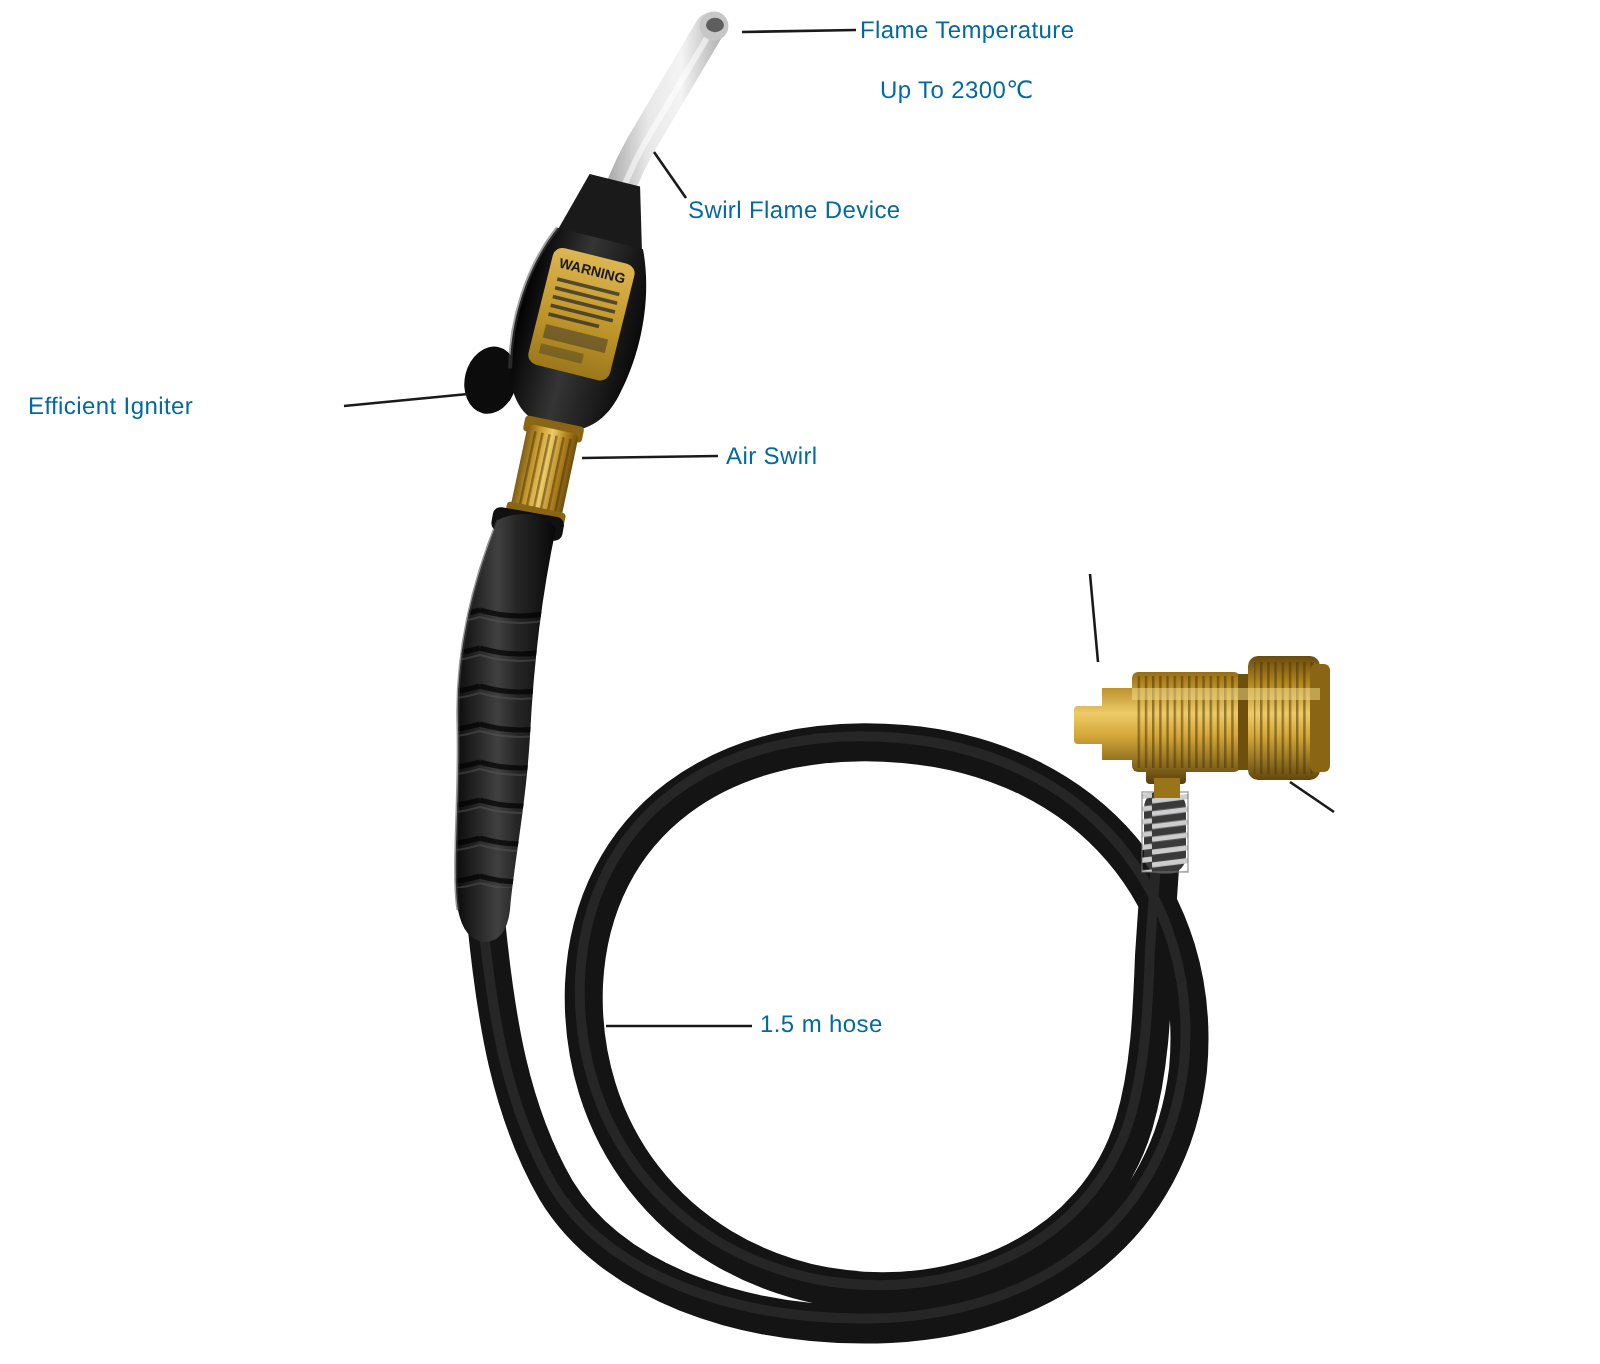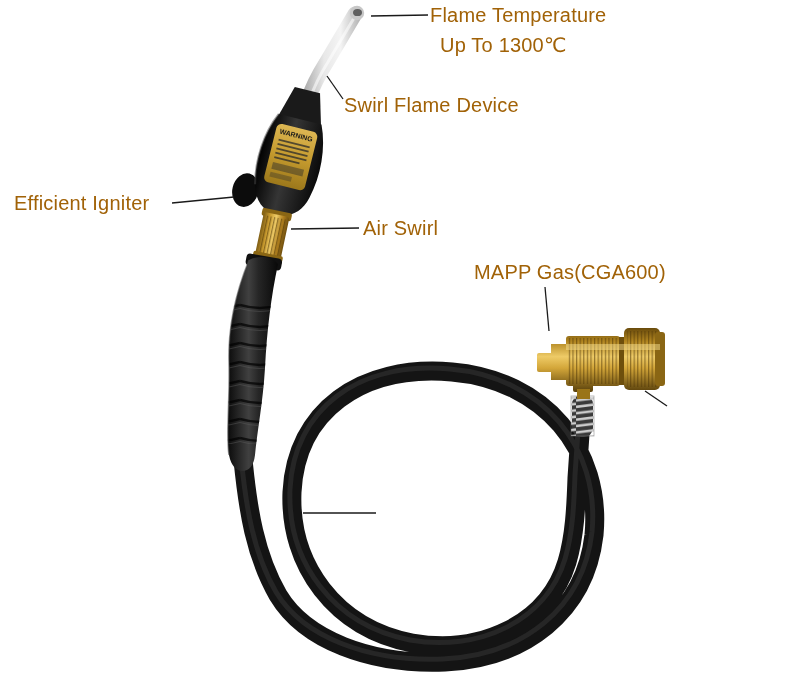--- a/index.html
+++ b/index.html
@@ -6,23 +6,23 @@
   #stage{
     position:relative;
     width:800px;height:682px;
     background:#ffffff;
     overflow:hidden;
     font-family:"Liberation Sans","DejaVu Sans",sans-serif;
   }
   #art{position:absolute;left:0;top:0;}
   .callout{
     position:absolute;
-    font-size:20px;
+    font-size:12px;
     line-height:24px;
-    color:#a16207;
+    color:#0369a1;
     white-space:nowrap;
     letter-spacing:.2px;
   }
 </style>
 </head>
 <body>
 
 <div id="stage">
 
   <svg id="art" width="800" height="682" viewBox="0 0 800 682">
@@ -177,19 +177,19 @@
       <line x1="327" y1="76" x2="343" y2="99"></line>
       <line x1="172" y1="203" x2="234" y2="197"></line>
       <line x1="291" y1="229" x2="359" y2="228"></line>
       <line x1="545" y1="287" x2="549" y2="331"></line>
       <line x1="645" y1="391" x2="667" y2="406"></line>
       <line x1="303" y1="513" x2="376" y2="513"></line>
     </g>
   </svg>
 
   <div class="callout" style="left:430px;top:3px;">Flame Temperature</div>
-  <div class="callout" style="left:440px;top:33px;">Up To 1300℃</div>
+  <div class="callout" style="left:440px;top:33px;">Up To 2300℃</div>
   <div class="callout" style="left:344px;top:93px;">Swirl Flame Device</div>
   <div class="callout" style="left:14px;top:191px;">Efficient Igniter</div>
   <div class="callout" style="left:363px;top:216px;">Air Swirl</div>
-  <div class="callout" style="left:474px;top:260px;">MAPP Gas(CGA600)</div>
+  <div class="callout" style="left:380px;top:500px;">1.5 m hose</div>
 
 </div>
 
 </body></html>

